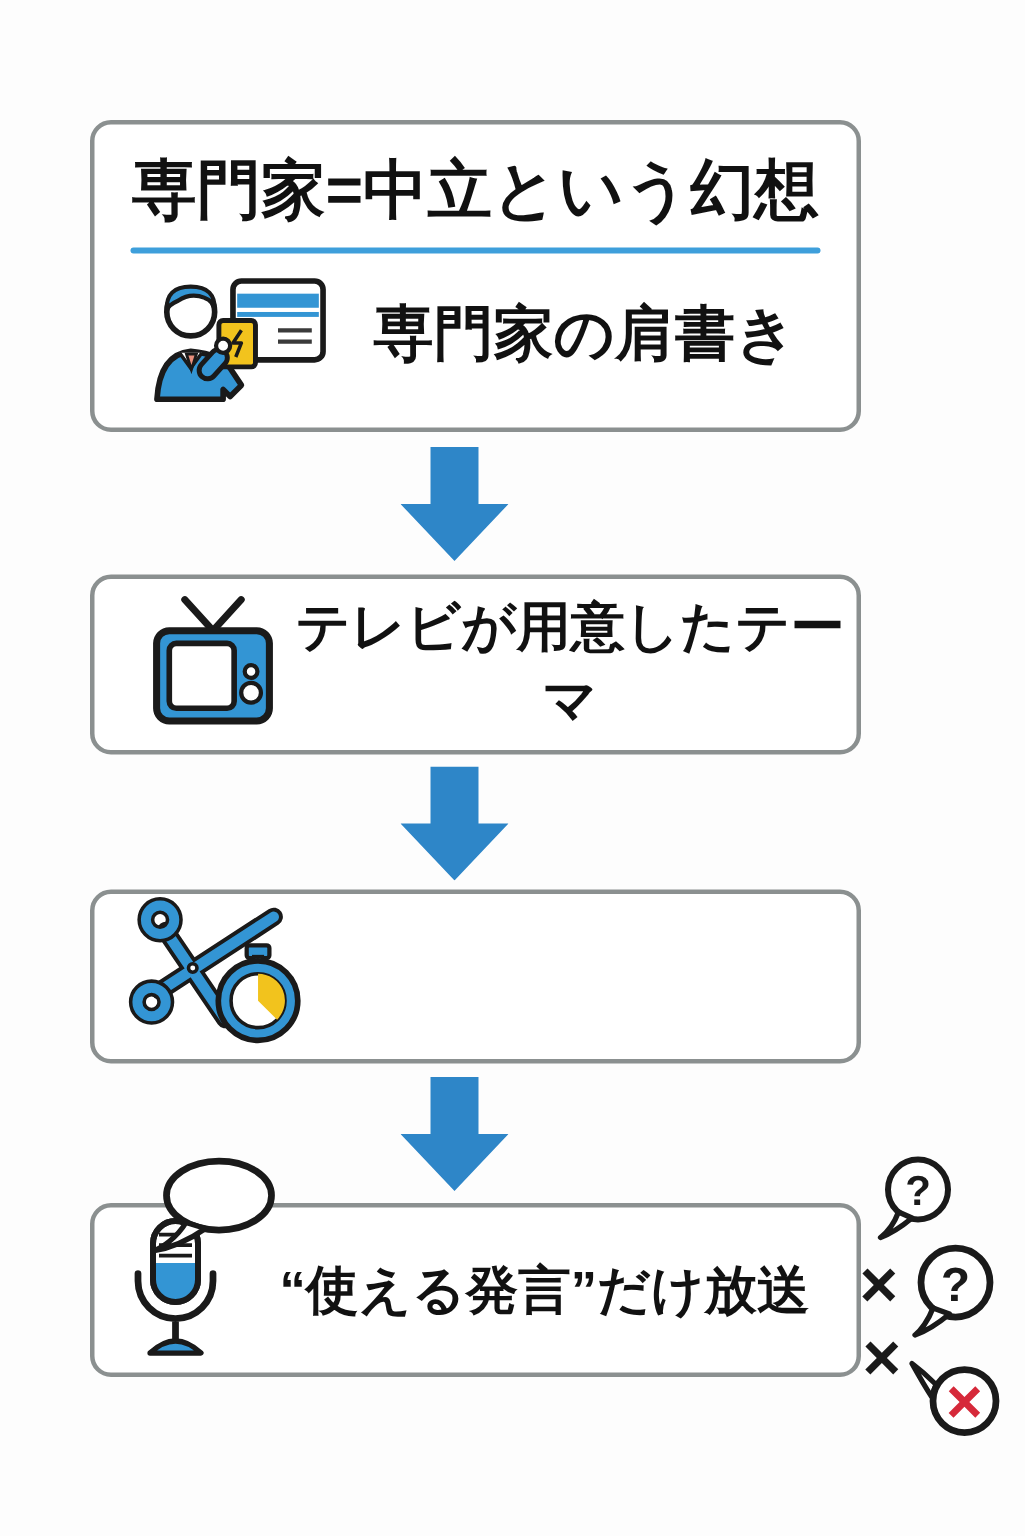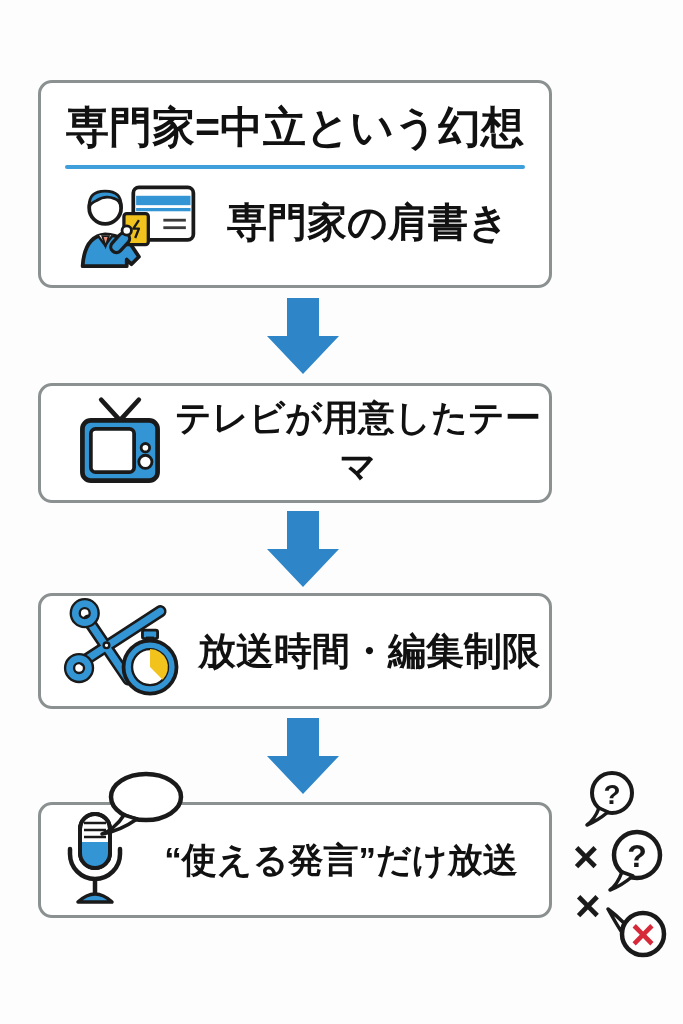--- a/index.html
+++ b/index.html
@@ -7,21 +7,21 @@
     width:683px;height:1024px;
     background:#fdfdfd;
     font-family:"Liberation Sans","DejaVu Sans",sans-serif;
     color:#111;
     overflow:hidden;
   }
   .canvas{position:relative;width:683px;height:1024px;}
 
   .box{
     position:absolute;
-    left:38px;width:514px;
+    left:60px;width:514px;
     background:#ffffff;
     border:3px solid #8b9090;
     border-radius:14px;
     box-sizing:border-box;
   }
   .title{
     margin:18px 10px 0;
     text-align:center;
     font-size:43px;
     font-weight:bold;
@@ -139,21 +139,20 @@
         <circle cx="20" cy="74" r="10" fill="none" stroke="#3395D4" stroke-width="7"></circle>
 
         <circle cx="49" cy="50" r="3" fill="#ffffff" stroke="#1a1a1a" stroke-width="2.5"></circle>
 
         <rect x="87" y="34" width="16" height="9" rx="2" fill="#3395D4" stroke="#1a1a1a" stroke-width="3"></rect>
         <rect x="92" y="42" width="6" height="6" fill="#3395D4" stroke="#1a1a1a" stroke-width="2.5"></rect>
         <circle cx="95" cy="73" r="28" fill="#3395D4" stroke="#1a1a1a" stroke-width="4"></circle>
         <circle cx="95" cy="73" r="19" fill="#ffffff" stroke="#1a1a1a" stroke-width="2.5"></circle>
         <path d="M95,73 L95,54 A19,19 0 0 1 108.4,86.4 Z" fill="#F2C31D"></path>
       </svg>
-      <span class="step-label label-3">放送時間・編集制限</span>
     </div>
   </section>
 
   <svg class="arrow" style="top:718px;" viewBox="0 0 72 76">
     <polygon points="20,0 52,0 52,38 72,38 36,76 0,38 20,38" fill="#2E86C8"></polygon>
   </svg>
 
   <section class="box" style="top:802px;height:116px;">
     <div class="box-row" style="padding-left:16px;">
       <svg width="76" height="102" viewBox="0 0 72 102">

